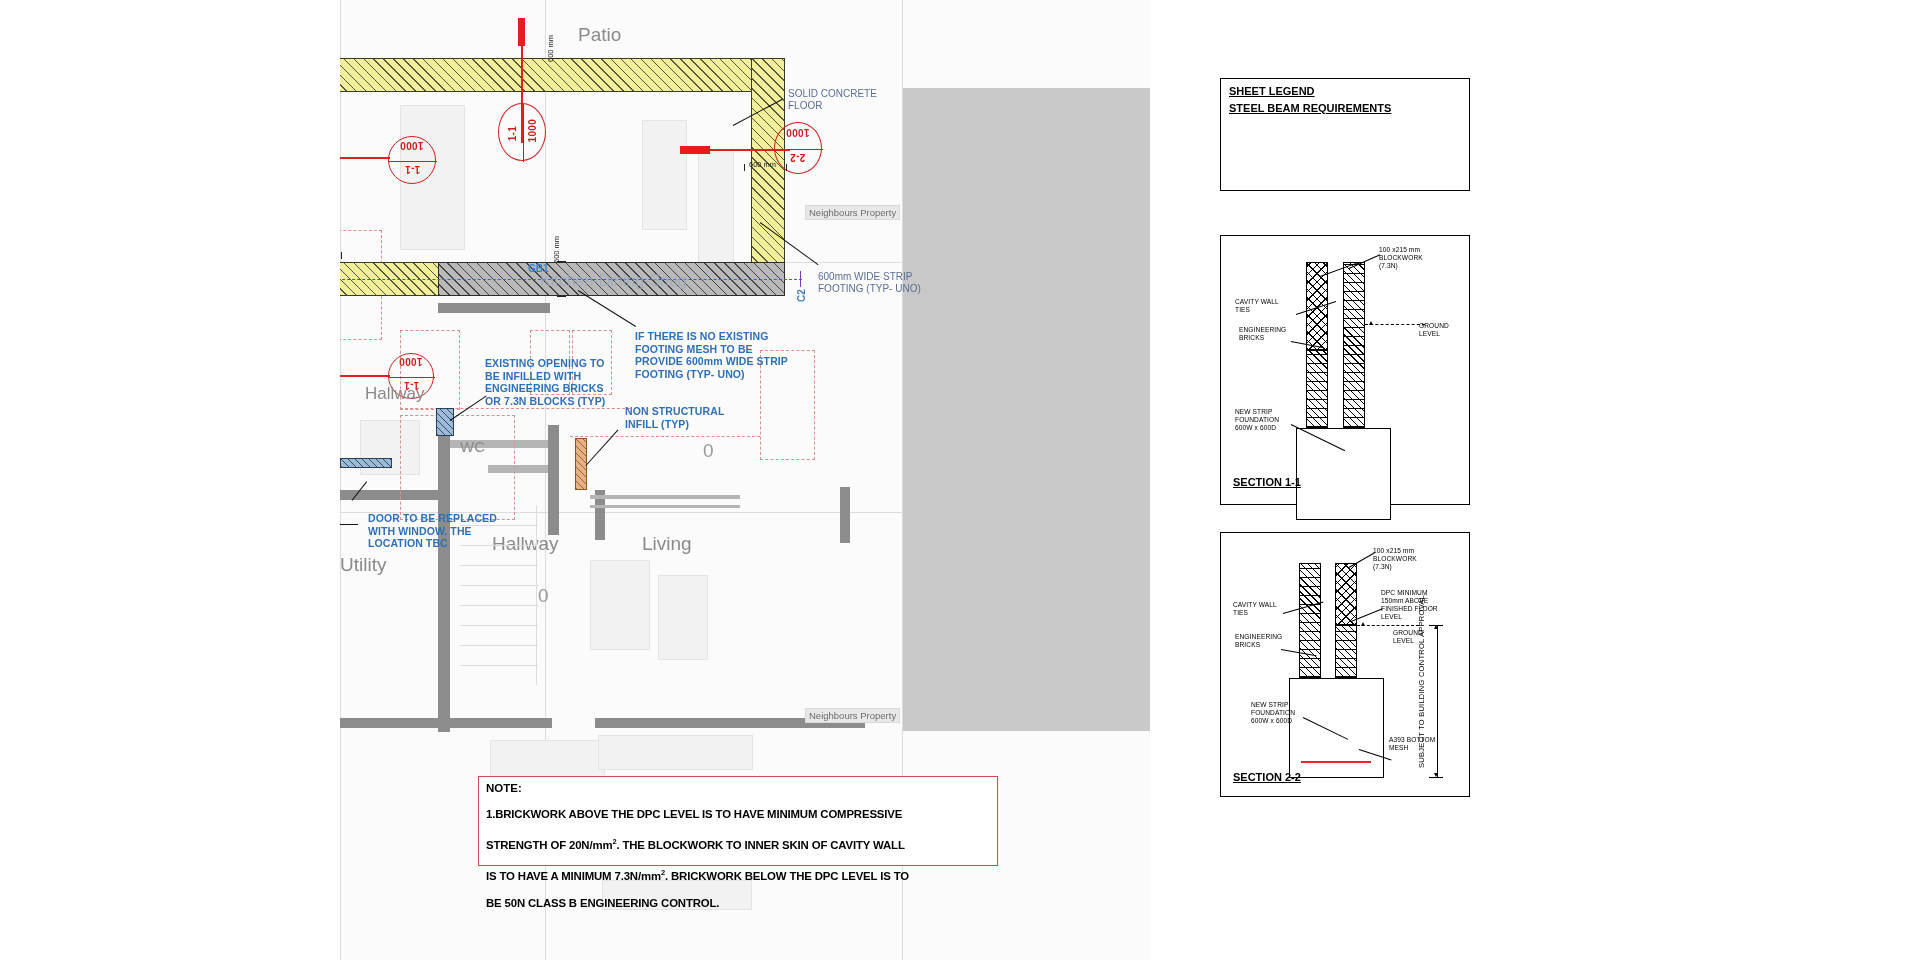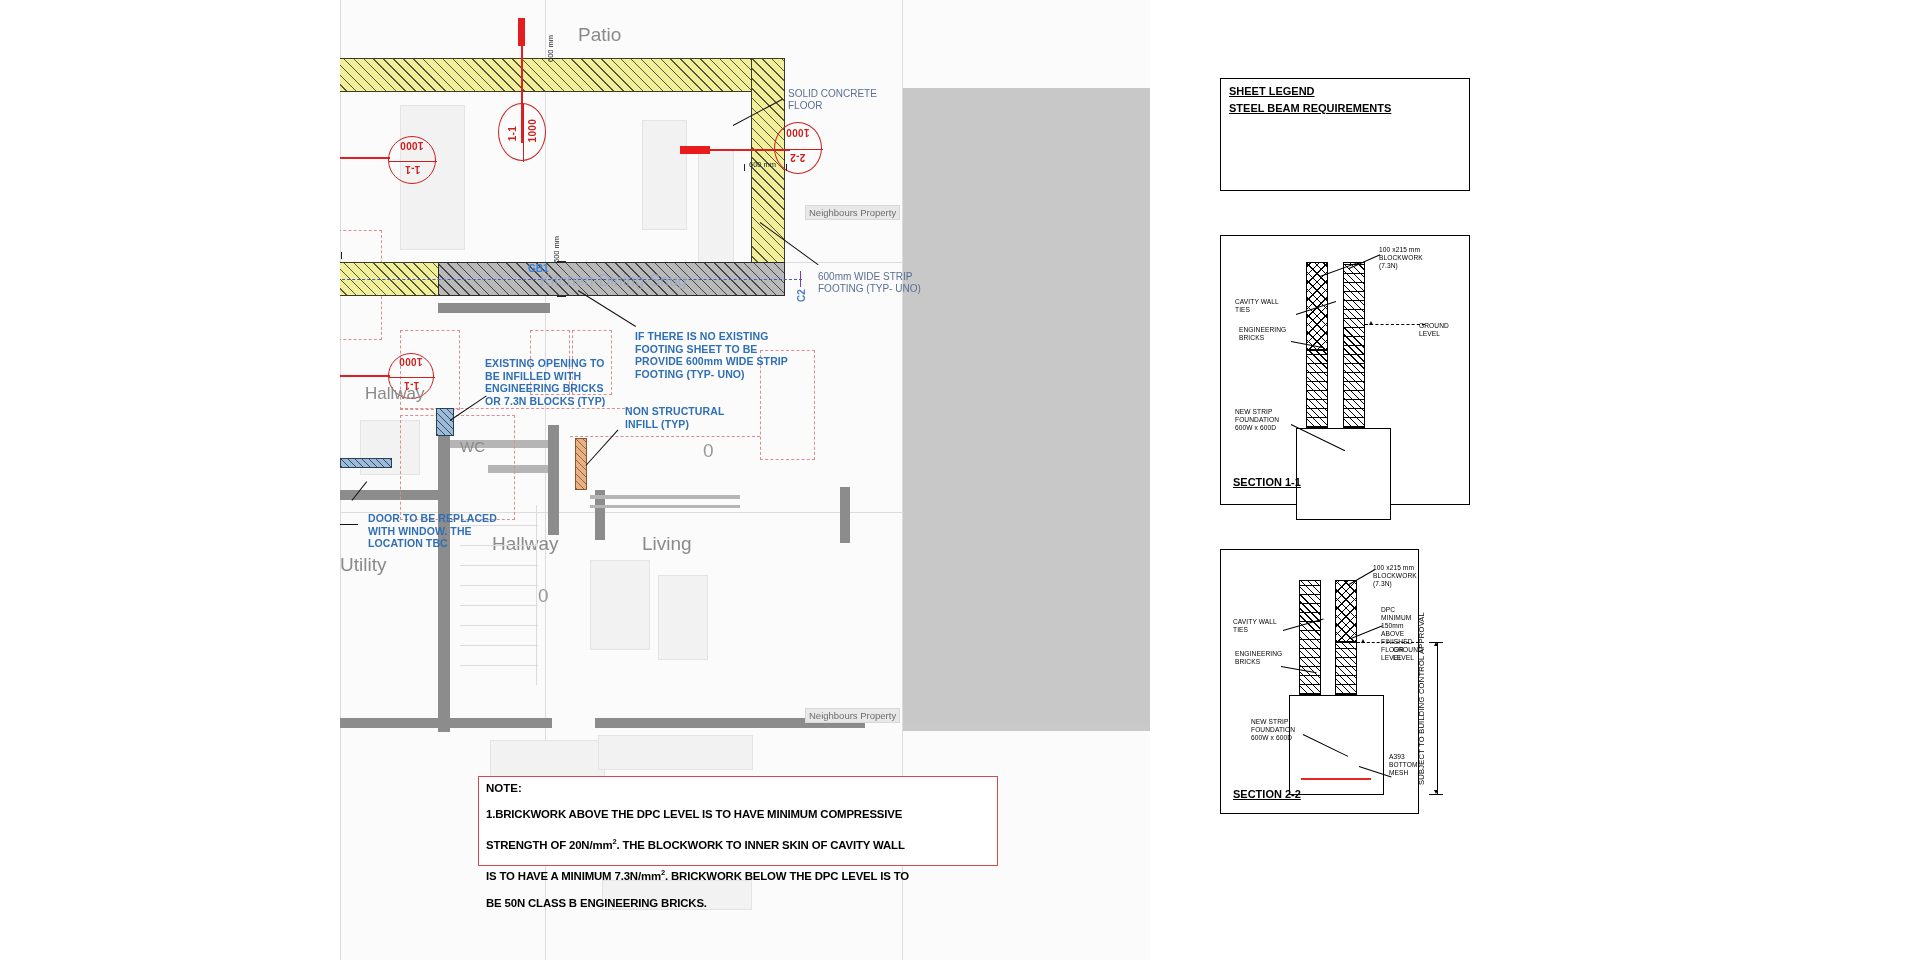--- a/index.html
+++ b/index.html
@@ -141,21 +141,21 @@
     font-size: 11px; font-weight: bold; text-decoration: underline; color: #000;
     display: block; margin-bottom: 5px;
   }
   .lg-body { font-size: 10.5px; color: #000; line-height: 12.2px; }
   .lg-code { color: #4a7fc1; font-style: italic; font-weight: bold; }
 
   .section-box {
     position: absolute; border: 1.4px solid #000; background: #fff;
   }
   #section-1 { left: 1220px; top: 235px; width: 250px; height: 270px; padding-left: 38px; }
-  #section-2 { left: 1220px; top: 549px; width: 199px; height: 265px; }
+  #section-2 { left: 1220px; top: 532px; width: 250px; height: 265px; }
   .sec-title {
     position: absolute; font-size: 11px; font-weight: bold;
     text-decoration: underline; color: #000;
   }
   .sec-lbl {
     position: absolute; font-size: 6.6px; color: #000; line-height: 8px;
     white-space: pre-line; letter-spacing: .1px;
   }
   
   .blk-diag {
@@ -345,21 +345,21 @@
 FOOTING (TYP- UNO)</div>
     <div class="leader" style="left:420px;top:222px;width:72px;transform:rotate(36deg);"></div>
 
     <div class="anno" style="left:145px;top:357px;">EXISTING OPENING TO
 BE INFILLED WITH
 ENGINEERING BRICKS
 OR 7.3N BLOCKS (TYP)</div>
     <div class="leader" style="left:110px;top:420px;width:44px;transform:rotate(-34deg);"></div>
 
     <div class="anno" style="left:295px;top:330px;">IF THERE IS NO EXISTING
-FOOTING SHEET TO BE
+FOOTING MESH TO BE
 PROVIDE 600mm WIDE STRIP
 FOOTING (TYP- UNO)</div>
     <div class="leader" style="left:238px;top:290px;width:68px;transform:rotate(32deg);"></div>
 
     <div class="anno" style="left:285px;top:405px;">NON STRUCTURAL
 INFILL (TYP)</div>
     <div class="leader" style="left:246px;top:465px;width:48px;transform:rotate(-48deg);"></div>
 
     <div class="anno" style="left:28px;top:512px;">DOOR TO BE REPLACED
 WITH WINDOW. THE
@@ -368,21 +368,21 @@
     <div class="leader" style="left:-2px;top:524px;width:20px;transform:rotate(0deg);"></div>
 
   </div>
 
   <div id="note-box">
     <div class="note-title">NOTE:</div>
     <div class="note-body">
       <span>1.BRICKWORK ABOVE THE DPC LEVEL IS TO HAVE MINIMUM COMPRESSIVE</span><br>
       <span>STRENGTH OF 20N/mm</span><sup>2</sup><span>.  THE BLOCKWORK TO INNER SKIN OF CAVITY WALL</span><br>
       <span>IS TO HAVE A MINIMUM 7.3N/mm</span><sup>2</sup><span>. BRICKWORK BELOW THE DPC LEVEL IS TO</span><br>
-      <span>BE 50N CLASS B ENGINEERING BRICKS.</span>
+      <span>BE 50N CLASS B ENGINEERING CONTROL.</span>
     </div>
   </div>
 
   <div id="legend-box">
     <span class="lg-title">SHEET LEGEND</span>
     <span class="lg-sub">STEEL BEAM REQUIREMENTS</span>
   </div>
 
   <div class="section-box" id="section-1">
 

